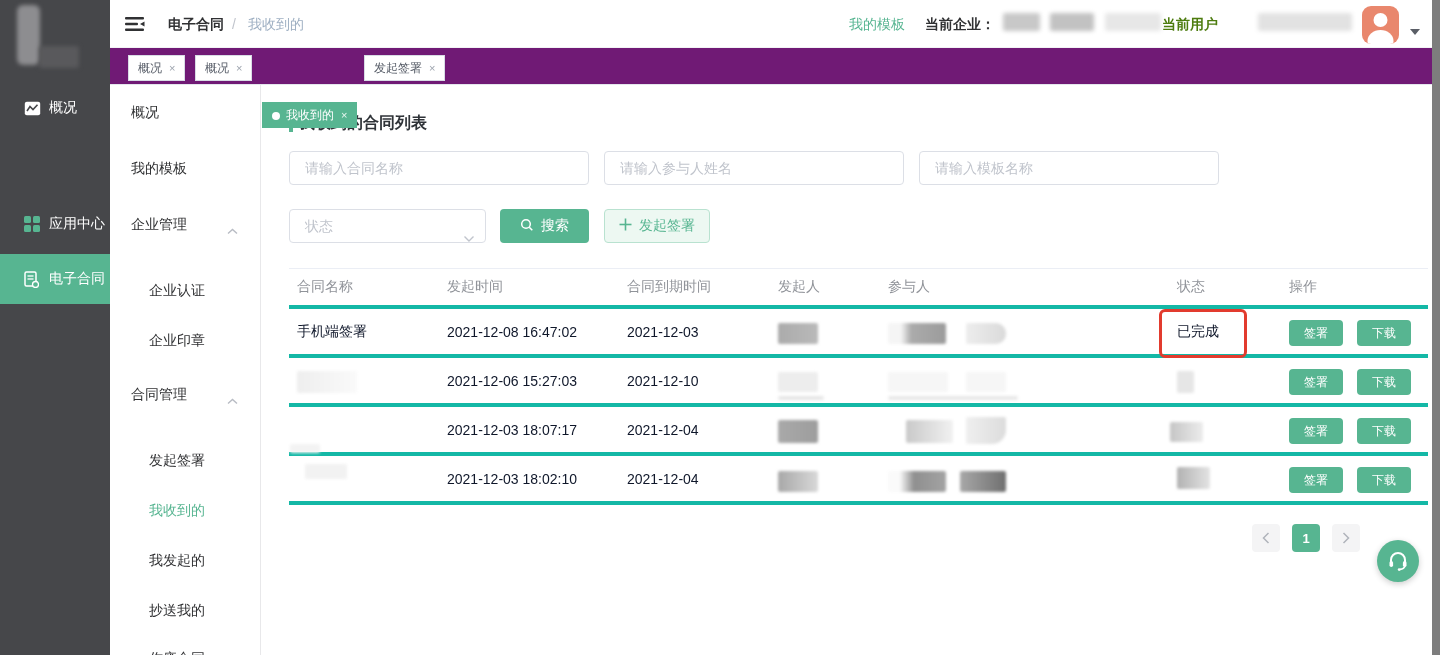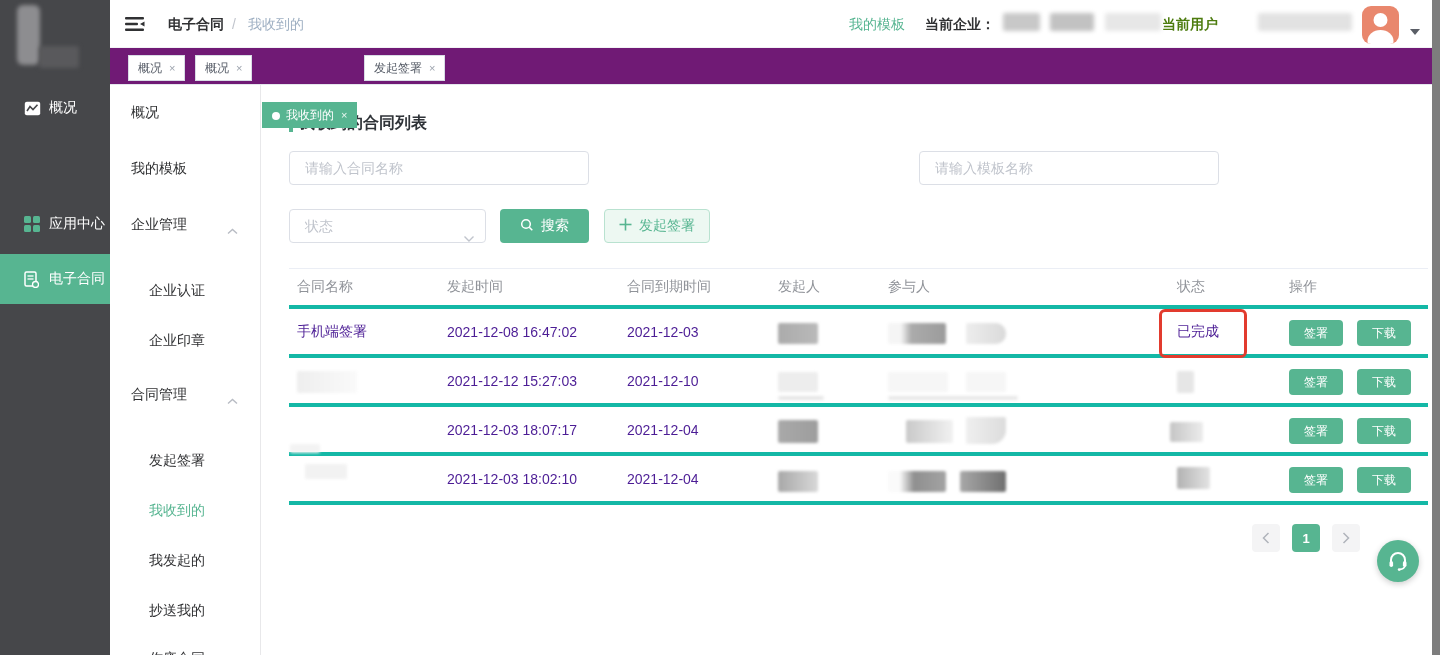--- a/index.html
+++ b/index.html
@@ -53,21 +53,21 @@
   .filter-input::placeholder { color:#c0c4cc; }
   .select-box { position:absolute; left:28px; top:124px; width:197px; height:34px; border:1px solid #dcdfe6; border-radius:4px; font-size:14px; color:#c0c4cc; line-height:32px; padding-left:15px; cursor:pointer; }
   .select-box .chev { position:absolute; right:10px; top:12px; }
   .btn-search { position:absolute; left:239px; top:124px; width:89px; height:34px; background:#57b591; border:none; border-radius:4px; color:#fff; font-size:14px; cursor:pointer; display:flex; align-items:center; justify-content:center; gap:7px; font-family:inherit; }
   .btn-initiate { position:absolute; left:343px; top:124px; width:106px; height:34px; background:#edf8f2; border:1px solid #b9e2d0; border-radius:4px; color:#57b591; font-size:14px; cursor:pointer; display:flex; align-items:center; justify-content:center; gap:7px; font-family:inherit; }
 
   
   #ctable { position:absolute; left:28px; top:183px; width:1139px; border-top:1px solid #ebeef5; }
   .trow { position:relative; height:49px; border-bottom:4px solid #14b8a6; }
   .trow.head { height:40px; }
-  .cell { position:absolute; top:50%; transform:translateY(-50%); font-size:14px; color:#4c1d95; white-space:nowrap; }
+  .cell { position:absolute; top:50%; transform:translateY(-50%); font-size:14px; color:#0f172a; white-space:nowrap; }
   .trow.head .cell { color:#909399; }
   .c-name{left:8px;} .c-start{left:158px;} .c-expire{left:338px;} .c-init{left:489px;} .c-part{left:599px;} .c-status{left:888px;} .c-action{left:1000px;}
   .btn-act { position:absolute; top:11px; width:54px; height:26px; background:#57b591; border:none; border-radius:4px; color:#fff; font-size:12px; cursor:pointer; font-family:inherit; }
   .btn-sign { left:1000px; } .btn-down { left:1068px; }
   .redact { position:absolute; border-radius:2px; filter:blur(1.5px); }
   .red-annotation { position:absolute; left:870px; top:40px; width:88px; height:49px; border:3px solid #e23b2e; border-radius:6px; z-index:6; pointer-events:none; }
 
   
   .pg-btn { position:absolute; top:439px; width:28px; height:28px; border-radius:4px; background:#f4f4f5; display:flex; align-items:center; justify-content:center; cursor:pointer; }
   .pg-btn.cur { background:#57b591; color:#fff; font-size:13px; font-weight:700; }
@@ -182,20 +182,21 @@
   <div class="nav-item lvl2" style="top:563px;"><span>作废合同</span></div>
 </div>
 
 <div id="content">
   <div class="page-title-wrap">
     <span class="title-bar"></span>
     <span class="page-title">我收到的合同列表</span>
   </div>
 
   <input class="filter-input" style="left: 28px;" placeholder="请输入合同名称">
+  <input class="filter-input" style="left: 343px;" placeholder="请输入参与人姓名">
   <input class="filter-input" style="left: 658px;" placeholder="请输入模板名称">
 
   <div class="select-box">
     <span>状态</span>
     <span class="chev"><svg width="12" height="8" viewBox="0 0 12 8">
           <polyline points="1.5,1.5 6,6 10.5,1.5" fill="none" stroke="#c0c4cc" stroke-width="1.4"></polyline>
         </svg></span>
   </div>
 
   <button class="btn-search">
@@ -232,21 +233,21 @@
       <span class="redact" style="left:489px;top:14px;width:40px;height:21px;background:linear-gradient(90deg,#ababab,#b9b9b9);"></span>
       <span class="redact" style="left:599px;top:14px;width:58px;height:21px;background:linear-gradient(90deg,#f5f5f5 22%,#ababab 40%,#9b9b9b);"></span>
       <span class="redact" style="left:677px;top:14px;width:40px;height:21px;background:linear-gradient(90deg,#ededed,#dadada);border-radius:2px 10px 10px 2px;"></span>
       <span class="cell c-status">已完成</span>
       <button class="btn-act btn-sign">签署</button>
       <button class="btn-act btn-down">下载</button>
     </div>
 
     <div class="trow">
       <span class="redact" style="left:8px;top:13px;width:60px;height:22px;background:linear-gradient(90deg,#eeeeee,#fafafa);"></span>
-      <span class="cell c-start">2021-12-12 15:27:03</span>
+      <span class="cell c-start">2021-12-06 15:27:03</span>
       <span class="cell c-expire">2021-12-10</span>
       <span class="redact" style="left:489px;top:14px;width:40px;height:20px;background:#ededed;"></span>
       <span class="redact" style="left:489px;top:38px;width:46px;height:4px;background:#e6e6e6;"></span>
       <span class="redact" style="left:599px;top:14px;width:60px;height:20px;background:#f6f6f6;"></span>
       <span class="redact" style="left:677px;top:14px;width:40px;height:20px;background:#f6f6f6;"></span>
       <span class="redact" style="left:599px;top:38px;width:130px;height:4px;background:#e8e8e8;"></span>
       <span class="redact" style="left:888px;top:13px;width:17px;height:22px;background:#e6e6e6;"></span>
       <button class="btn-act btn-sign">签署</button>
       <button class="btn-act btn-down">下载</button>
     </div>

